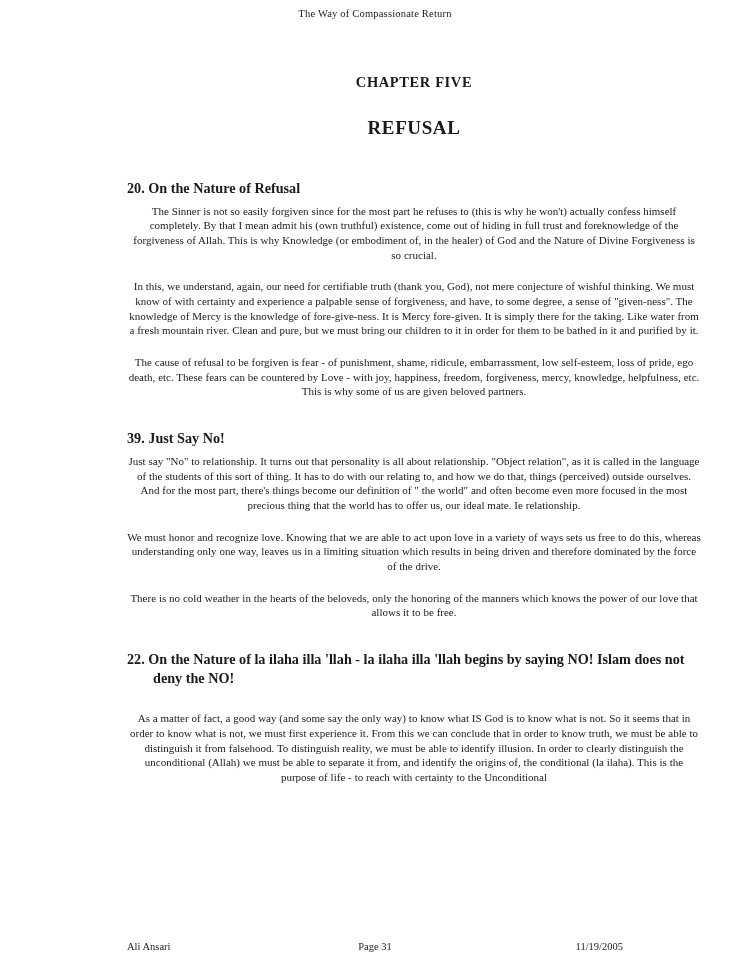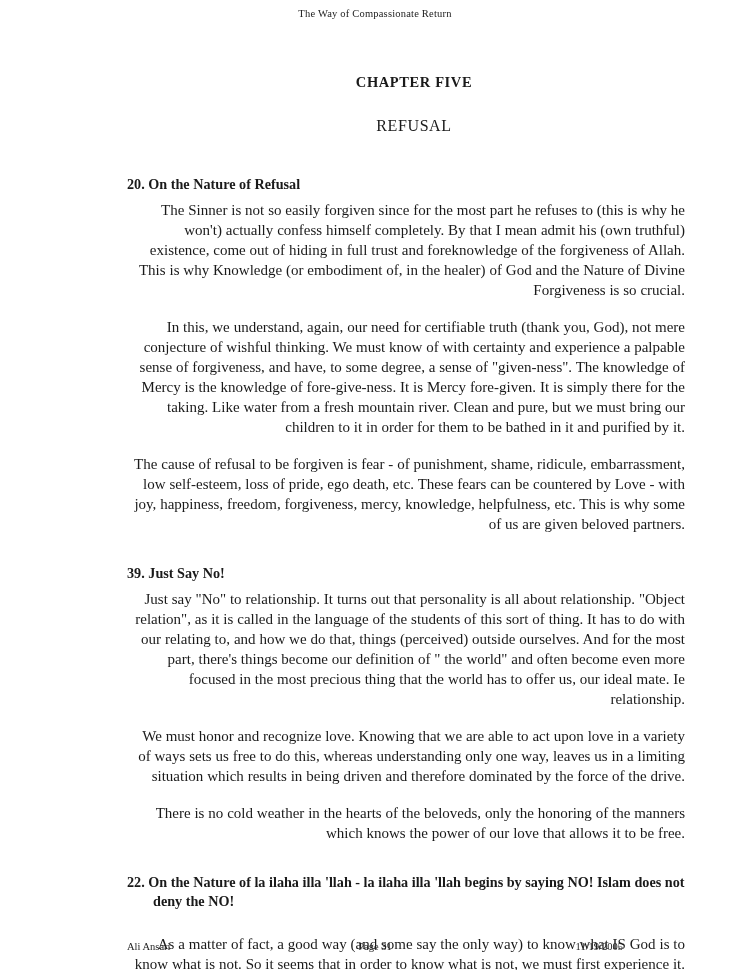--- a/index.html
+++ b/index.html
@@ -41,43 +41,43 @@
   }
   .chapter-title {
     text-align: center;
     font-weight: bold;
     font-size: 14.5px;
     letter-spacing: 0.6px;
     margin: 0 0 26px 0;
   }
   .chapter-subtitle {
     text-align: center;
-    font-weight: normal;
-    font-size: 16px;
+    font-weight: bold;
+    font-size: 19px;
     letter-spacing: 0.6px;
     margin: 0 0 40px 0;
   }
   .section-heading {
     font-weight: bold;
     font-size: 14.2px;
     margin: 0 0 6px 0;
     line-height: 1.32;
   }
   .section-heading.hanging {
     padding-left: 26px;
     text-indent: -26px;
   }
   .section-heading.spaced-above {
     margin-top: 30px;
   }
   .para {
-    font-size: 15px;
+    font-size: 11px;
     line-height: 1.335;
-    margin: 0 16px 17px 0;
-    text-align: right;
+    margin: 0 0 17px 0;
+    text-align: center;
     word-spacing: 0.1px;
   }
   .para.tight {
     margin-bottom: 0;
   }
   .gap-after-heading-22 {
     height: 18px;
   }
   
   .page-footer {

